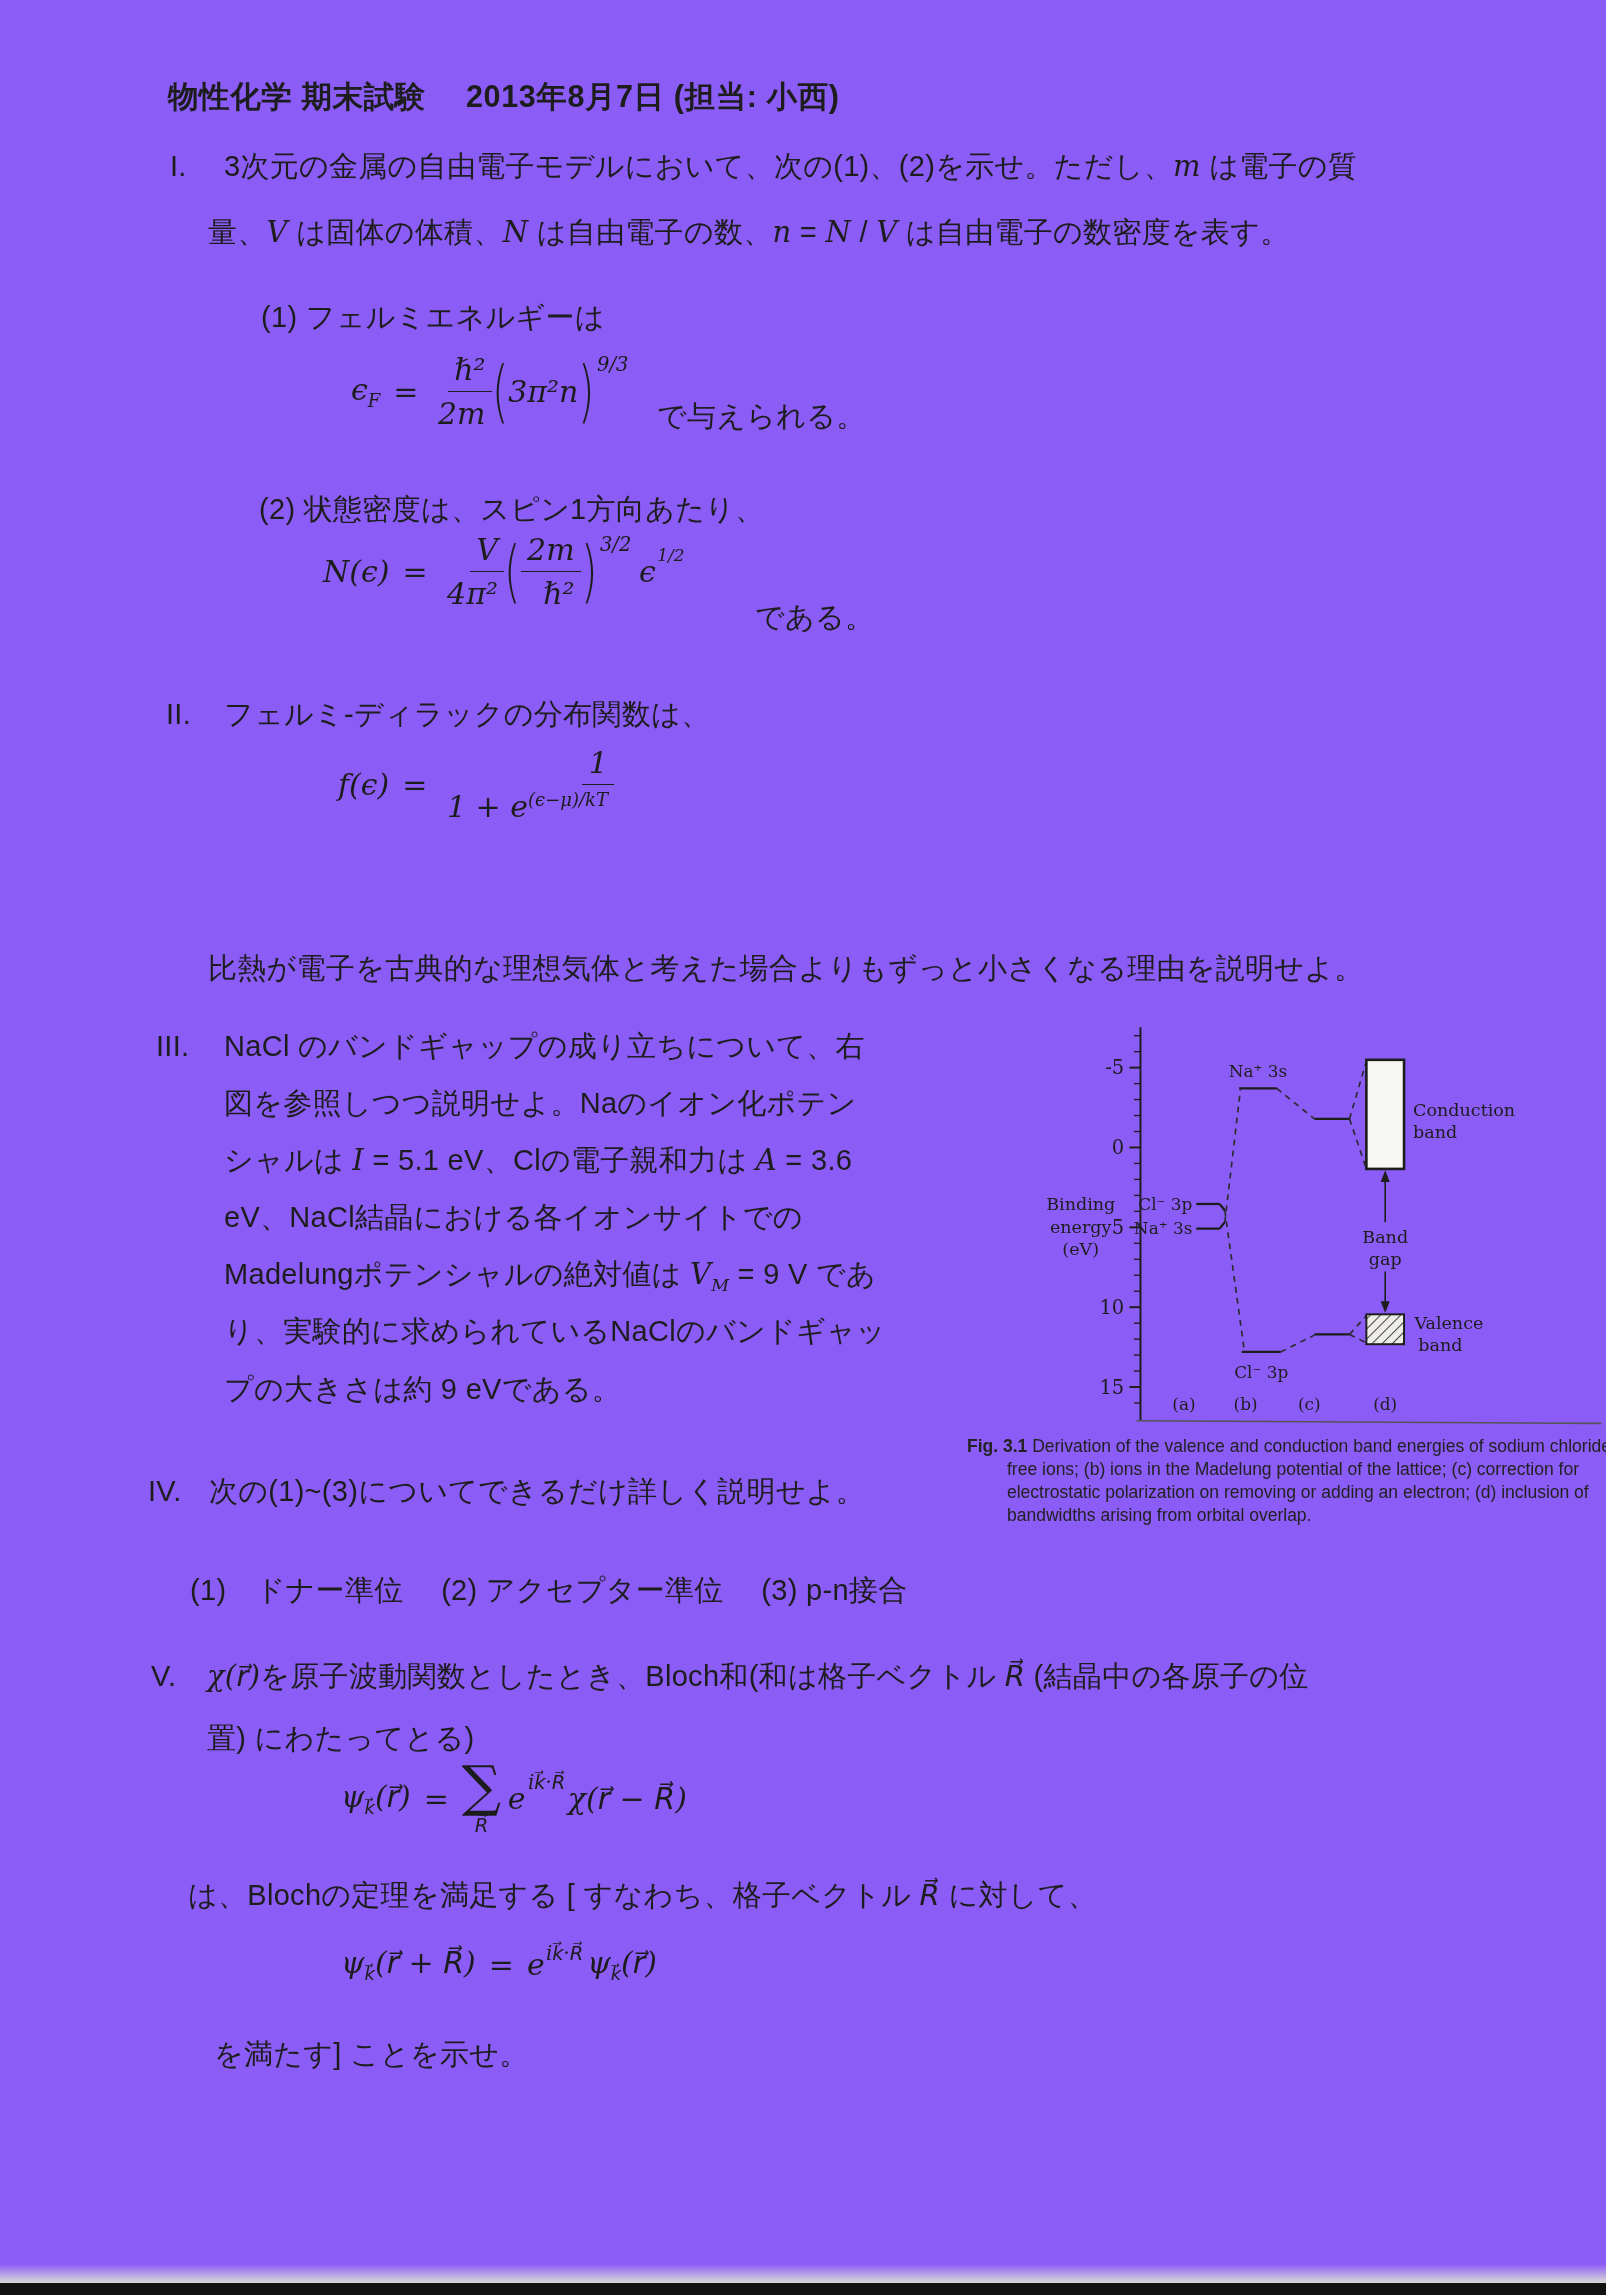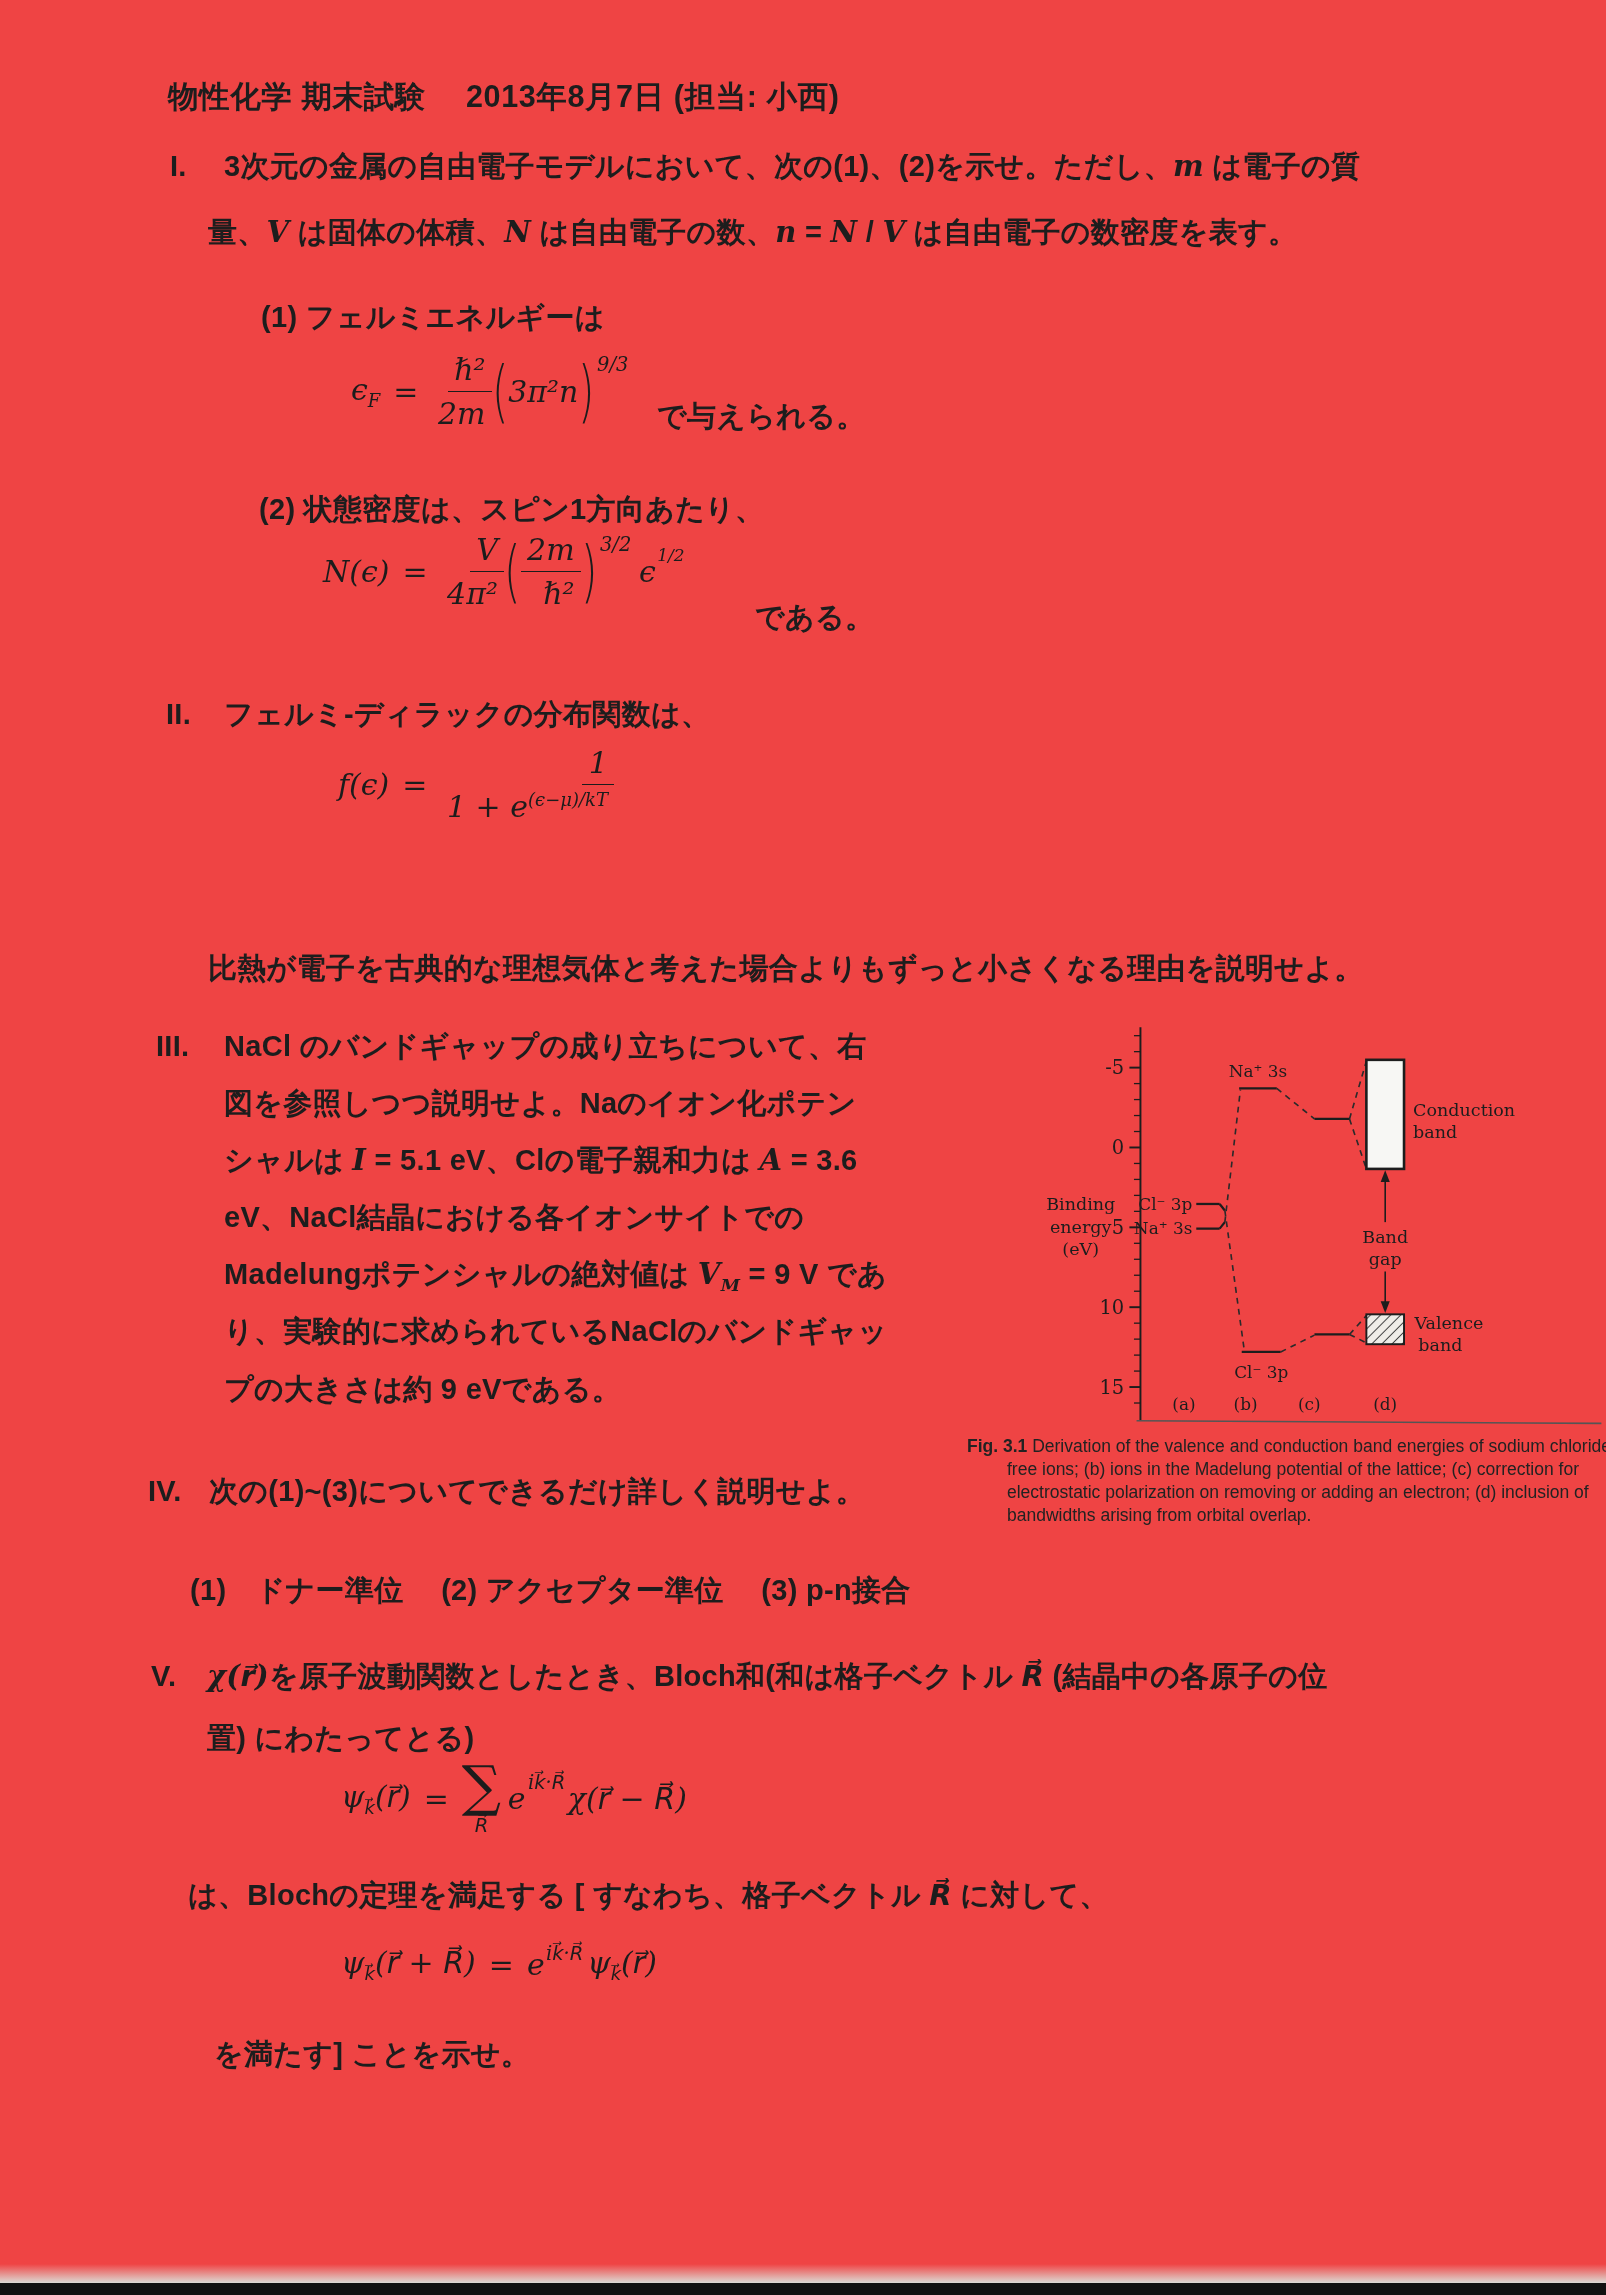--- a/index.html
+++ b/index.html
@@ -1,18 +1,18 @@
 <!DOCTYPE html>
 <html style="font-size:10.4px"><head>
 <meta charset="utf-8">
 <style>
   html,body{margin:0;padding:0;background:#9a9a9a;}
-  .page{position:relative;width:1607px;height:2295px;background:#ef4444;overflow:hidden;
+  .page{position:relative;width:1607px;height:2295px;background:#8b5cf6;overflow:hidden;
         font-family:"Liberation Sans","DejaVu Sans",sans-serif;color:#1d1d1d;}
-  .line{position:absolute;font-size:29px;white-space:nowrap;letter-spacing:0.3px;line-height:1.25;font-weight:bold;}
+  .line{position:absolute;font-size:29px;white-space:nowrap;letter-spacing:0.3px;line-height:1.25;}
   .header{font-size:30.5px;font-weight:bold;letter-spacing:0.6px;}
   .qnum{display:inline-block;}
   .sg-j{font-family:"Liberation Sans","DejaVu Sans",sans-serif;}
   .sg-m{font-family:"DejaVu Serif","DejaVu Sans",serif;font-style:italic;}
   sub.sg-m{font-size:60%;}
   
   .formula{position:absolute;display:flex;align-items:center;white-space:nowrap;
            font-family:"DejaVu Serif","DejaVu Sans",serif;font-style:italic;
            font-size:30px;color:#1c1c1c;}
   .mop{margin:0 13px;font-style:normal;}

